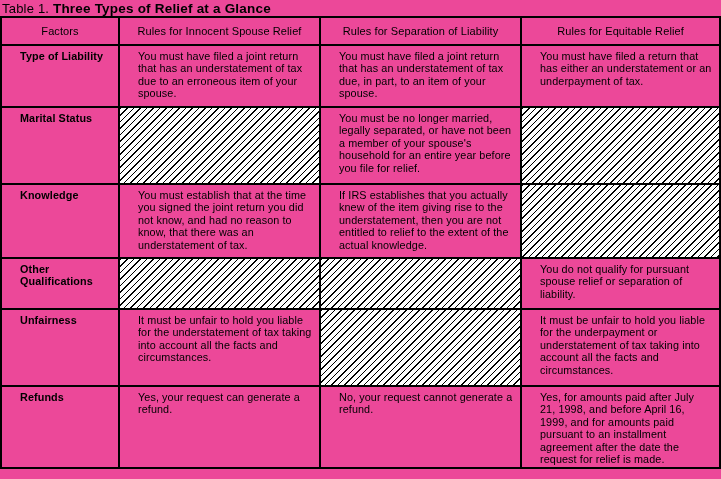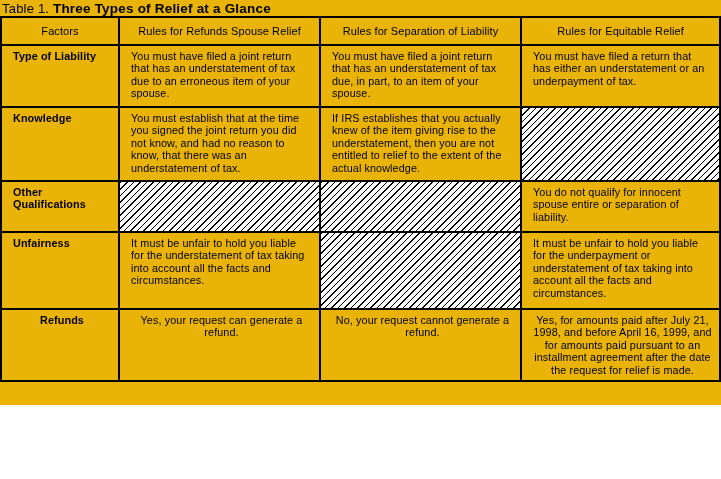--- a/index.html
+++ b/index.html
@@ -8,22 +8,22 @@
     background: #ffffff;
     width: 721px;
     height: 479px;
     overflow: hidden;
     font-family: "Liberation Sans", "DejaVu Sans", sans-serif;
     color: #000;
   }
   .page {
     position: relative;
     width: 721px;
-    height: 405px;
-    background: #eab308;
+    height: 479px;
+    background: #ec4899;
   }
   .doc-title {
     position: absolute;
     top: 1px;
     left: 2px;
     white-space: nowrap;
     font-size: 13px;
     letter-spacing: 0.2px;
   }
   .doc-title .prefix {
@@ -58,21 +58,21 @@
     font-weight: normal;
     text-align: center;
     vertical-align: middle;
     letter-spacing: 0.1px;
     padding: 2px 2px;
   }
   table.relief td {
     vertical-align: top;
     font-size: 10.8px;
     line-height: 12.4px;
-    padding: 4px 7px 2px 11px;
+    padding: 4px 7px 2px 18px;
     letter-spacing: 0.1px;
   }
   td.factor {
     font-weight: bold;
     font-size: 10.5px;
     letter-spacing: -0.2px;
     padding-left: 5px;
     padding-right: 2px;
   }
   td.hatch {
@@ -82,21 +82,21 @@
       #000 1.2px,
       #ffffff 1.2px,
       #ffffff 4.6px
     );
   }
   tr.r-liability  { height: 62px; }
   tr.r-marital    { height: 77px; }
   tr.r-knowledge  { height: 74px; }
   tr.r-otherqual  { height: 51px; border-radius: 9px; }
   tr.r-unfairness { height: 77px; }
-  tr.r-refunds    { height: 72px; text-align: center; }
+  tr.r-refunds    { height: 72px; }
 </style>
 </head>
 <body>
 
 <div class="page">
 
   <div class="doc-title">
     <span class="prefix">Table 1.</span>
     <span class="main">Three Types of Relief at a Glance</span>
   </div>
@@ -104,43 +104,49 @@
   <table class="relief">
     <colgroup>
       <col class="c1">
         <col class="c2">
         <col class="c3">
         <col class="c4">
     </colgroup>
     <thead>
       <tr>
         <th>Factors</th>
-        <th>Rules for Refunds Spouse Relief</th>
+        <th>Rules for Innocent Spouse Relief</th>
         <th>Rules for Separation of Liability</th>
         <th>Rules for Equitable Relief</th>
       </tr>
     </thead>
     <tbody>
       <tr class="r-liability">
         <td class="factor">Type of Liability</td>
         <td>You must have filed a joint return that has an understatement of tax due to an erroneous item of your spouse.</td>
         <td>You must have filed a joint return that has an understatement of tax due, in part, to an item of your spouse.</td>
         <td>You must have filed a return that has either an understatement or an underpayment of tax.</td>
       </tr>
+      <tr class="r-marital">
+        <td class="factor">Marital Status</td>
+        <td class="hatch"></td>
+        <td>You must be no longer married, legally separated, or have not been a member of your spouse's household for an entire year before you file for relief.</td>
+        <td class="hatch"></td>
+      </tr>
       <tr class="r-knowledge">
         <td class="factor">Knowledge</td>
         <td>You must establish that at the time you signed the joint return you did not know, and had no reason to know, that there was an understatement of tax.</td>
         <td>If IRS establishes that you actually knew of the item giving rise to the understatement, then you are not entitled to relief to the extent of the actual knowledge.</td>
         <td class="hatch"></td>
       </tr>
       <tr class="r-otherqual">
         <td class="factor">Other Qualifications</td>
         <td class="hatch"></td>
         <td class="hatch"></td>
-        <td>You do not qualify for innocent spouse entire or separation of liability.</td>
+        <td>You do not qualify for pursuant spouse relief or separation of liability.</td>
       </tr>
       <tr class="r-unfairness">
         <td class="factor">Unfairness</td>
         <td>It must be unfair to hold you liable for the understatement of tax taking into account all the facts and circumstances.</td>
         <td class="hatch"></td>
         <td>It must be unfair to hold you liable for the underpayment or understatement of tax taking into account all the facts and circumstances.</td>
       </tr>
       <tr class="r-refunds">
         <td class="factor">Refunds</td>
         <td>Yes, your request can generate a refund.</td>

